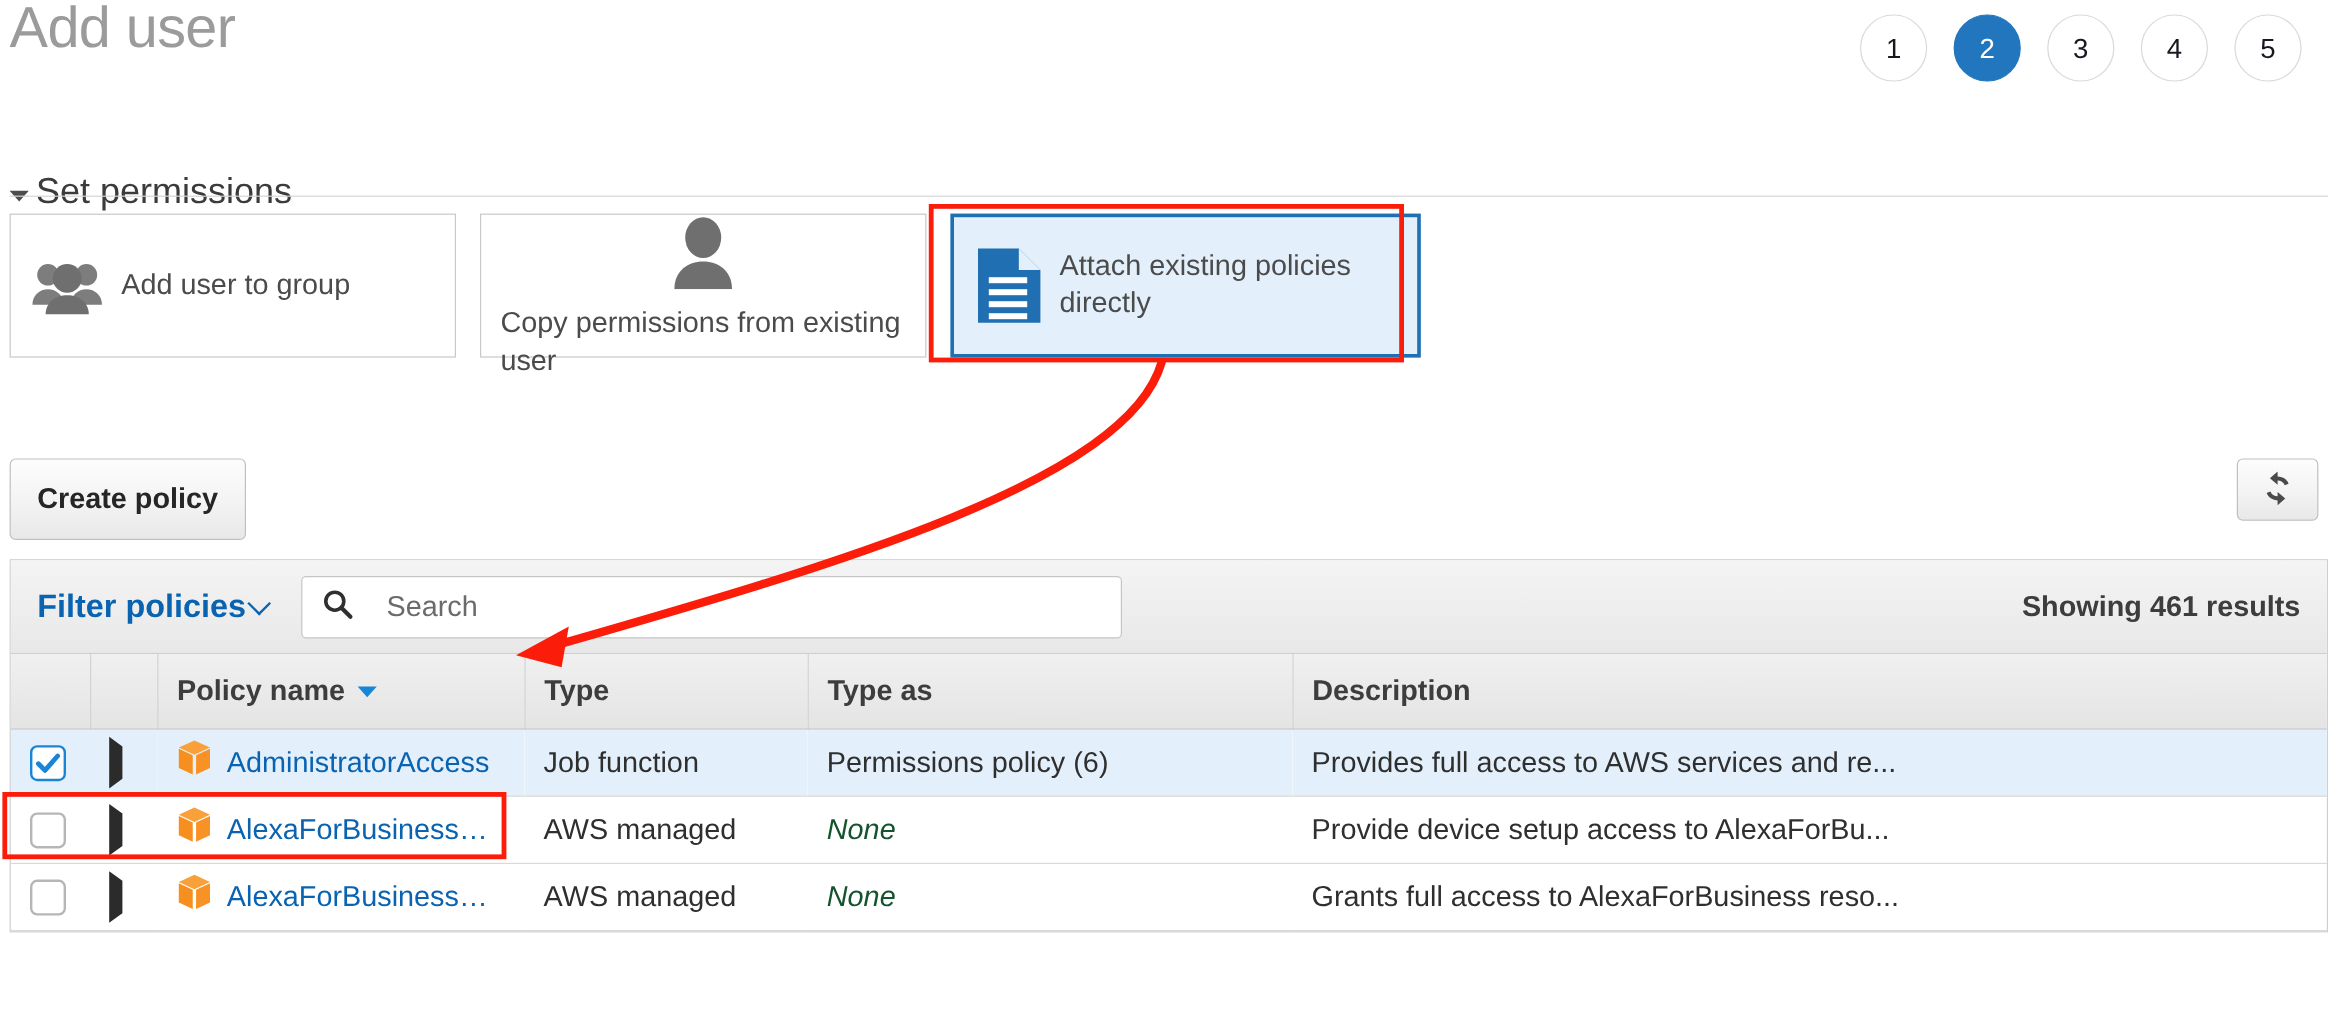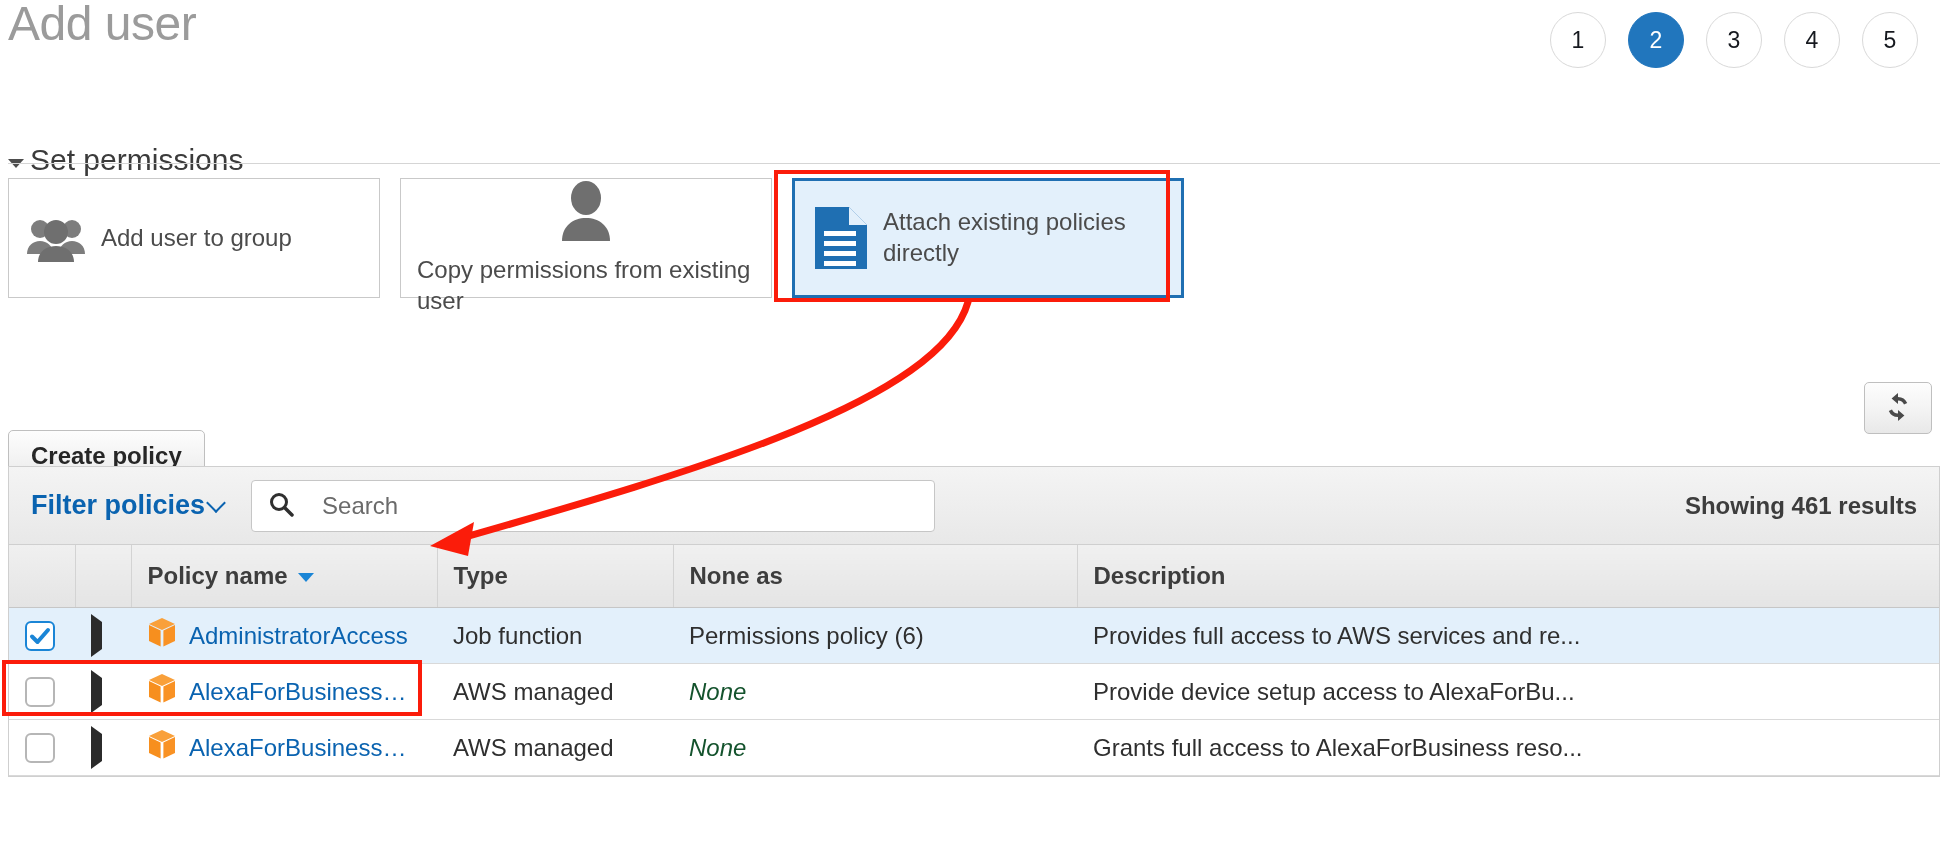--- a/index.html
+++ b/index.html
@@ -112,24 +112,23 @@
     border: 1px solid #bfbfbf;
     border-radius: 5px;
     background: linear-gradient(to bottom, #fdfdfd 0%, #f3f3f3 55%, #e8e8e8 100%);
     color: #262626;
     font-weight: bold;
     cursor: pointer;
   }
   .btn-create {
     position: absolute;
     left: 8px; top: 382px;
-    height: 52px;
+    height: 68px;
     padding: 0 22px;
     font-size: 24px;
-    margin-top: 48px;
   }
   .btn-refresh {
     position: absolute;
     right: 8px; top: 382px;
     width: 68px; height: 52px;
     display: flex; align-items: center; justify-content: center;
   }
 
   
   .panel {
@@ -374,21 +373,21 @@
           <col style="width:862px">
       </colgroup>
       <thead>
         <tr>
           <th class="blank"></th>
           <th class="blank"></th>
           <th>
             <span>Policy name</span><span class="sort-tri"></span>
           </th>
           <th>Type</th>
-          <th>None as</th>
+          <th>Type as</th>
           <th>Description</th>
         </tr>
       </thead>
       <tbody>
         <tr class="selected">
           <td>
             <span class="cb checked">
               <svg width="22" height="22" viewBox="0 0 22 22">
                   <path d="M3 11.5l5.5 5.5L19 5" fill="none" stroke="#1a85d6" stroke-width="4" stroke-linecap="round" stroke-linejoin="round"></path>
                 </svg>

